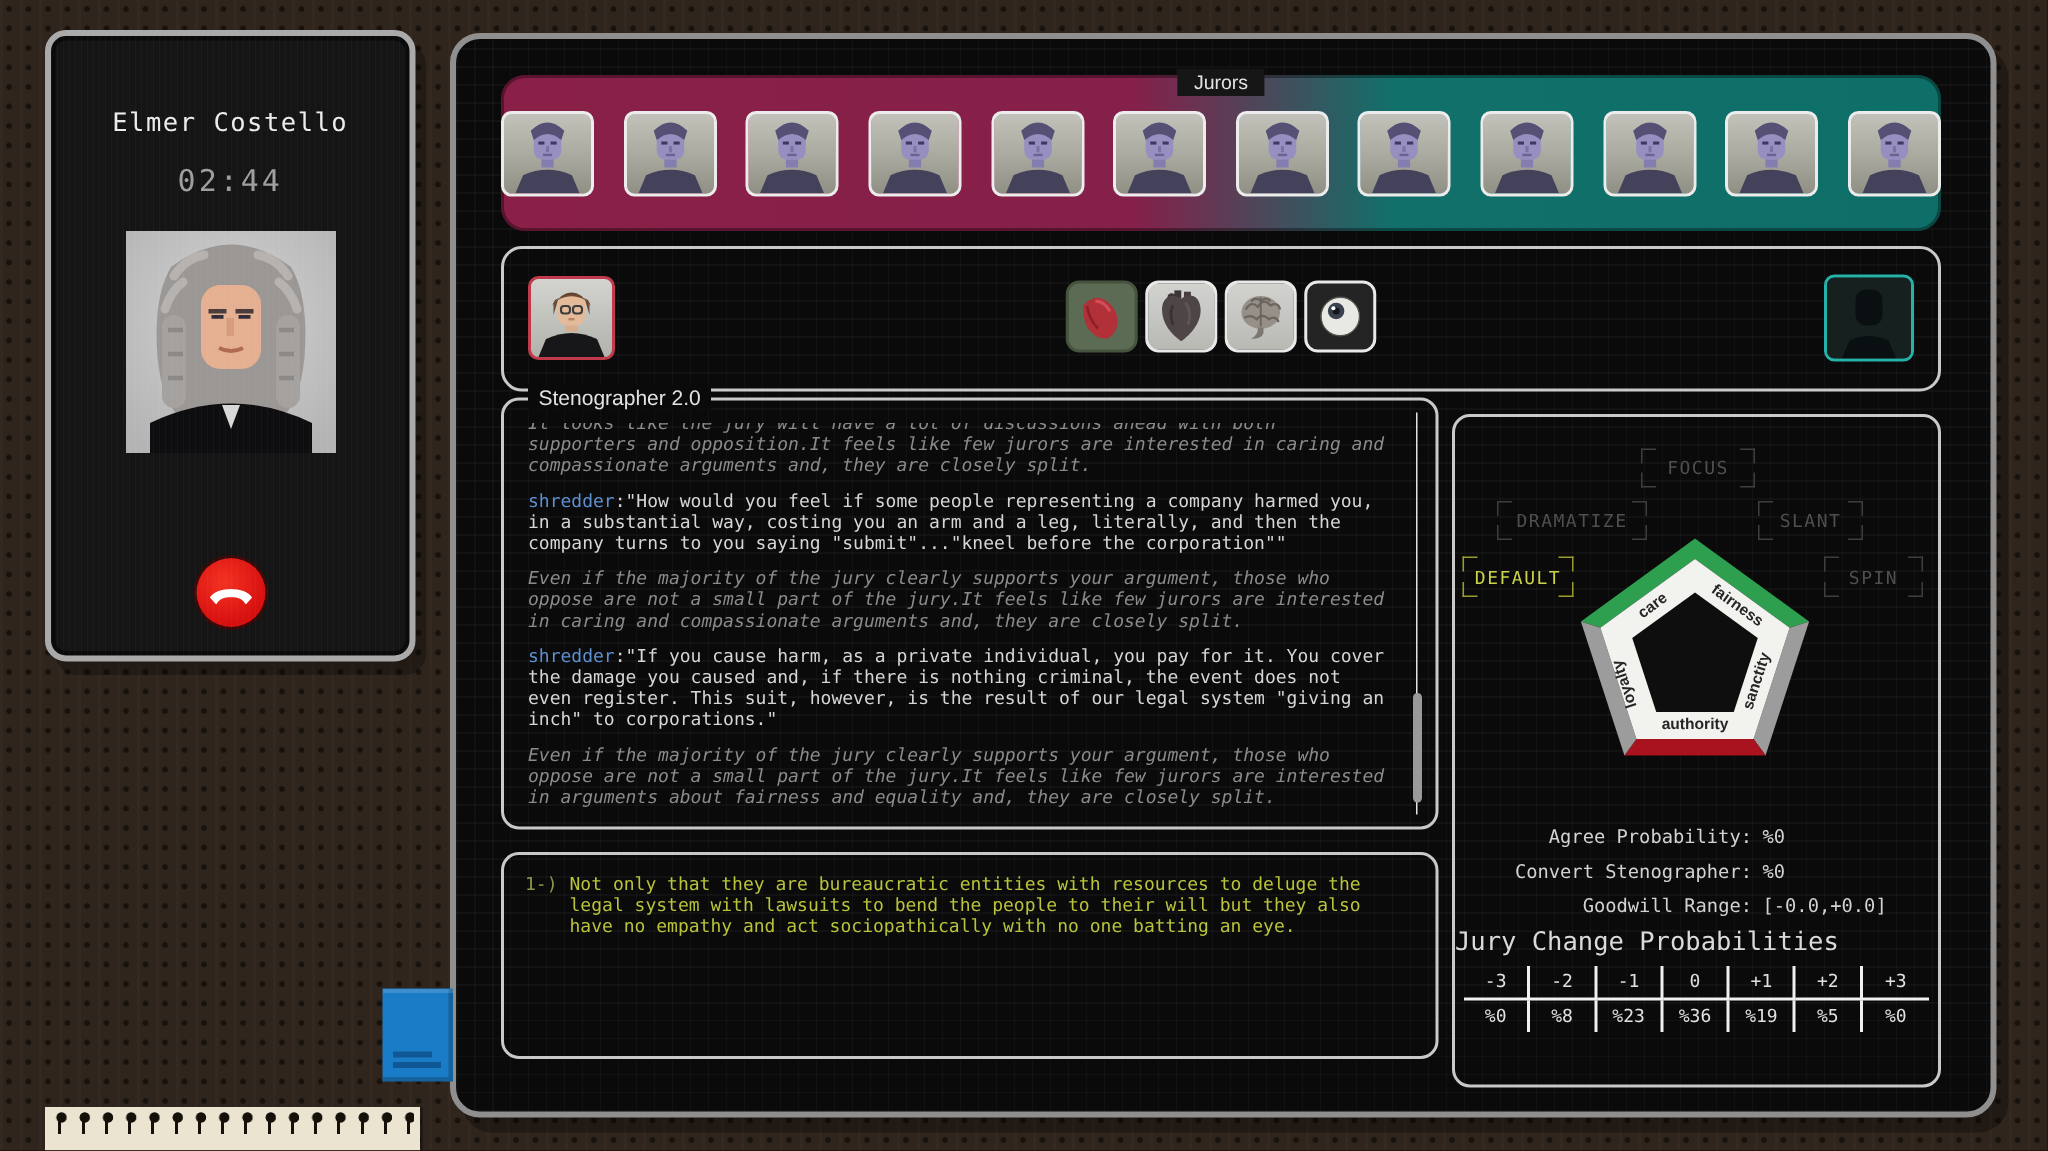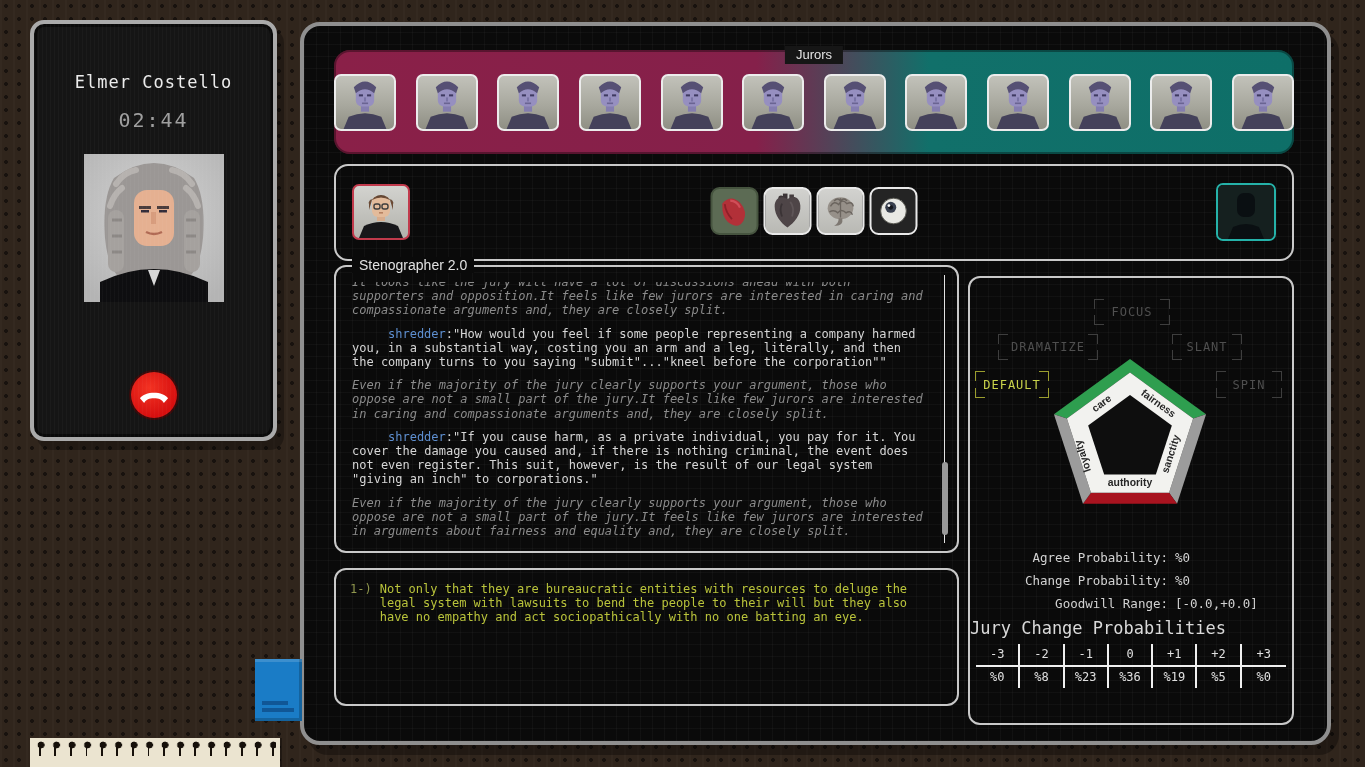--- a/index.html
+++ b/index.html
@@ -63,21 +63,21 @@
   
   .panel{position:absolute;border:2px solid #c9c9c9;border-radius:12px;box-sizing:border-box;}
   .steno{left:30px;top:239px;width:625px;height:288px;}
   .steno-legend{position:absolute;left:16px;top:-10px;background:#0a0a0a;padding:0 7px;
     font-family:"Liberation Sans",sans-serif;font-size:14px;color:#e2e2e2;}
   .steno-viewport{position:absolute;left:16px;right:30px;top:15px;bottom:8px;overflow:hidden;}
   .steno-viewport p{margin:0 0 9px;font-size:12px;line-height:14.2px;}
   .steno-viewport p:first-child{margin-top:-7px;}
   .narr{color:#8b8b8b;font-style:italic;}
   .speech{color:#d6d6d6;}
-  .speaker{color:#5e8fd0;margin-left:36px;}
+  .speaker{color:#5e8fd0;}
   .scroll-track{position:absolute;right:12px;top:8px;bottom:8px;width:1px;background:#e3e3e3;}
   .scroll-thumb{position:absolute;right:9px;top:195px;width:6px;height:73px;background:#9a9a9a;border-radius:3px;cursor:pointer;}
   
   .resp{left:30px;top:542px;width:625px;height:138px;cursor:pointer;}
   .resp-inner{position:absolute;left:14px;right:14px;top:12px;display:flex;gap:8px;
     font-size:12px;line-height:14.2px;}
   .resp-num{color:#8f964d;white-space:nowrap;}
   .resp-text{color:#b9c33b;}
   
   .strat{left:664px;top:250px;width:326px;height:449px;}
@@ -356,21 +356,21 @@
         <text x="0" y="0" transform="translate(33,-41) rotate(36)" text-anchor="middle">fairness</text>
         <text x="0" y="0" transform="translate(-55,20) rotate(-108)" text-anchor="middle">loyalty</text>
         <text x="0" y="0" transform="translate(55,20) rotate(-72)" text-anchor="middle">sanctity</text>
         <text x="0" y="0" transform="translate(0,59)" text-anchor="middle">authority</text>
         <polygon points="0,-55 52.3,-17 32.3,44.5 -32.3,44.5 -52.3,-17" fill="#0e0e0e"></polygon>
       </svg>
 
       <div class="stats">
         <span class="lab">Agree Probability:</span>
         <span>%0</span>
-        <span class="lab">Change Probability:</span>
+        <span class="lab">Convert Stenographer:</span>
         <span>%0</span>
         <span class="lab">Goodwill Range:</span>
         <span>[-0.0,+0.0]</span>
       </div>
 
       <div class="jc-title">Jury Change Probabilities</div>
       <div class="jury-table">
         <div class="jt-head div-r">-3</div>
         <div class="jt-head div-r">-2</div>
         <div class="jt-head div-r">-1</div>

